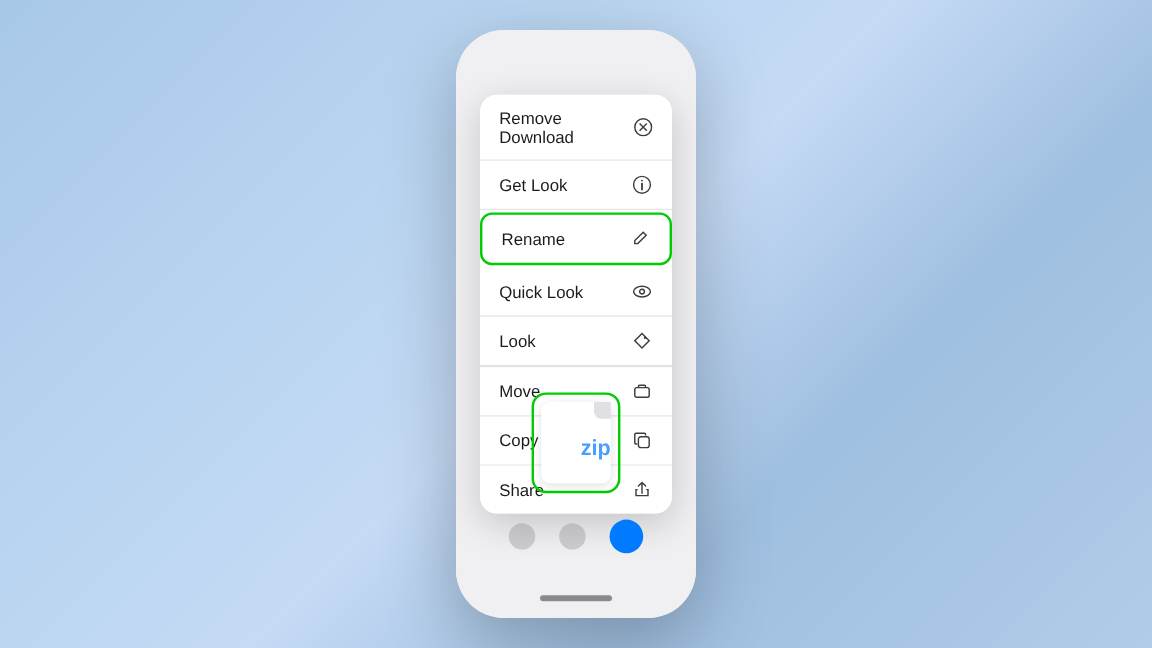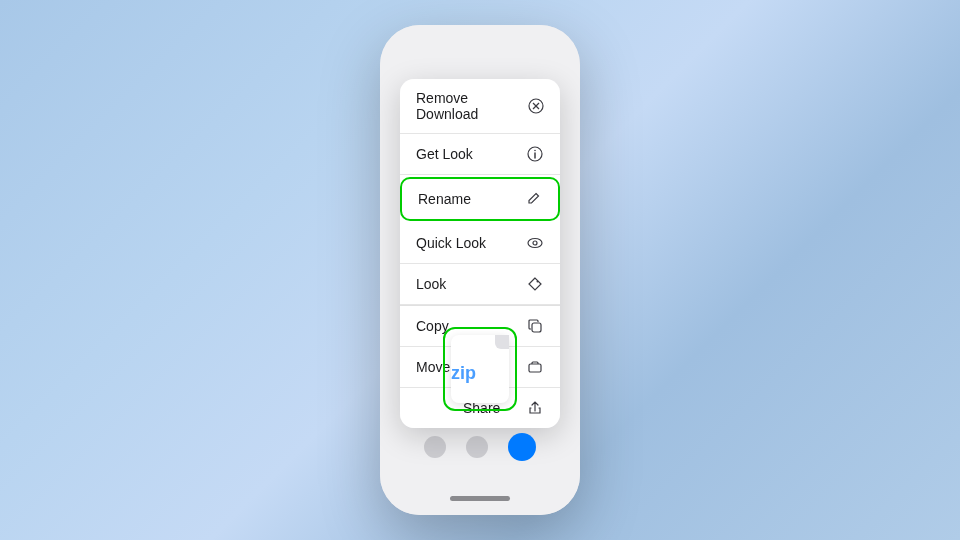--- a/index.html
+++ b/index.html
@@ -61,21 +61,20 @@
       align-items: center;
       justify-content: space-between;
       padding: 11px 16px;
       border-bottom: 0.5px solid rgba(0,0,0,0.1);
       cursor: pointer;
       background: transparent;
     }
 
     .menu-item:last-child {
       border-bottom: none;
-      margin-left: 47px;
     }
 
     .menu-item.highlighted {
       background: #fff;
       border: 2px solid #00cc00;
       border-radius: 10px;
       margin: 2px 0;
     }
 
     .menu-item-label {
@@ -119,21 +118,21 @@
       background: transparent;
     }
 
     .file-icon {
       width: 58px;
       height: 68px;
       background: white;
       border-radius: 8px;
       display: flex;
       align-items: center;
-      justify-content: flex-start;
+      justify-content: flex-end;
       position: relative;
       box-shadow: 0 2px 8px rgba(0,0,0,0.12);
     }
 
     .file-icon::before {
       content: '';
       position: absolute;
       top: 0;
       right: 0;
       width: 14px;
@@ -250,35 +249,35 @@
           <svg width="16" height="16" viewBox="0 0 16 16" fill="none">
             <path d="M8 2L2 8l6 6 6-6-6-6z" stroke="#3c3c43" stroke-width="1.2" fill="none"></path>
             <circle cx="10.5" cy="5.5" r="1" fill="#3c3c43"></circle>
           </svg>
         </span>
       </div>
 
       <div class="menu-divider"></div>
 
       <div class="menu-item">
+        <span class="menu-item-label">Move</span>
+        <span class="menu-icon">
+          <svg width="16" height="16" viewBox="0 0 16 16" fill="none">
+            <rect x="2" y="5" width="12" height="8" rx="1.5" stroke="#3c3c43" stroke-width="1.2"></rect>
+            <path d="M5 5V4a1 1 0 011-1h4a1 1 0 011 1v1" stroke="#3c3c43" stroke-width="1.2"></path>
+          </svg>
+        </span>
+      </div>
+
+      <div class="menu-item">
         <span class="menu-item-label">Copy</span>
         <span class="menu-icon">
           <svg width="16" height="16" viewBox="0 0 16 16" fill="none">
             <rect x="5" y="5" width="9" height="9" rx="2" stroke="#3c3c43" stroke-width="1.2"></rect>
             <path d="M4 11H3a1 1 0 01-1-1V3a1 1 0 011-1h7a1 1 0 011 1v1" stroke="#3c3c43" stroke-width="1.2"></path>
-          </svg>
-        </span>
-      </div>
-
-      <div class="menu-item">
-        <span class="menu-item-label">Move</span>
-        <span class="menu-icon">
-          <svg width="16" height="16" viewBox="0 0 16 16" fill="none">
-            <rect x="2" y="5" width="12" height="8" rx="1.5" stroke="#3c3c43" stroke-width="1.2"></rect>
-            <path d="M5 5V4a1 1 0 011-1h4a1 1 0 011 1v1" stroke="#3c3c43" stroke-width="1.2"></path>
           </svg>
         </span>
       </div>
 
       <div class="menu-item">
         <span class="menu-item-label">Share</span>
         <span class="menu-icon">
           <svg width="16" height="16" viewBox="0 0 16 16" fill="none">
             <path d="M8 2v9M5 5l3-3 3 3" stroke="#3c3c43" stroke-width="1.2" stroke-linecap="round"></path>
             <path d="M4 8H3v5h10V8h-1" stroke="#3c3c43" stroke-width="1.2" stroke-linecap="round"></path>

